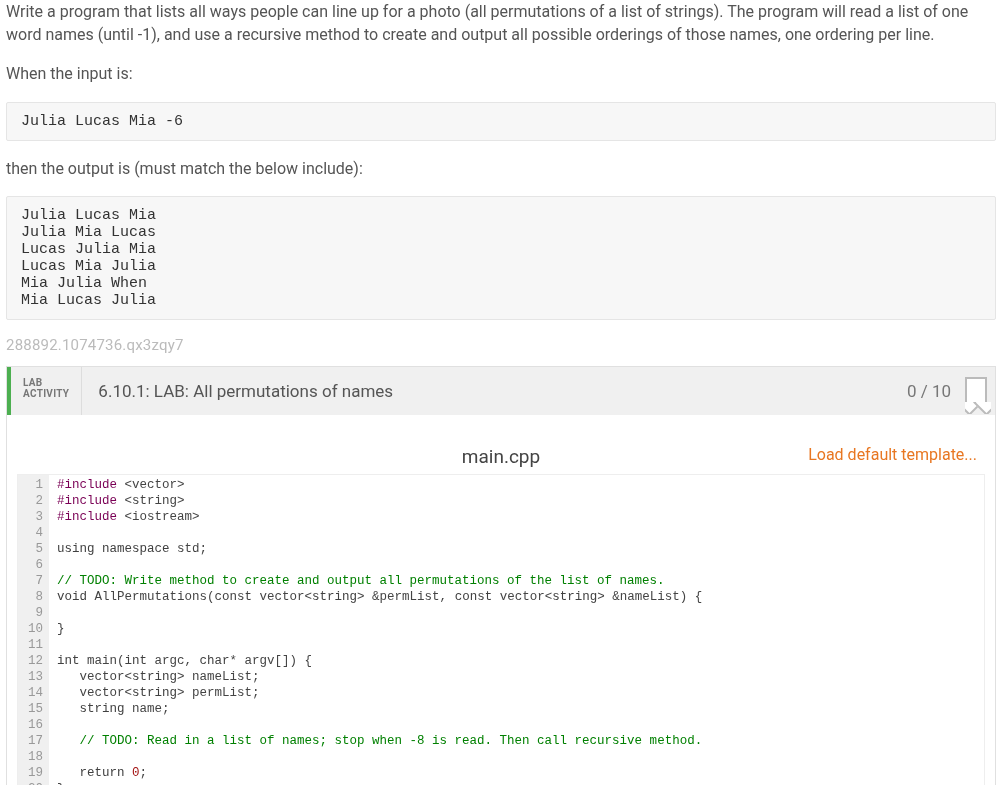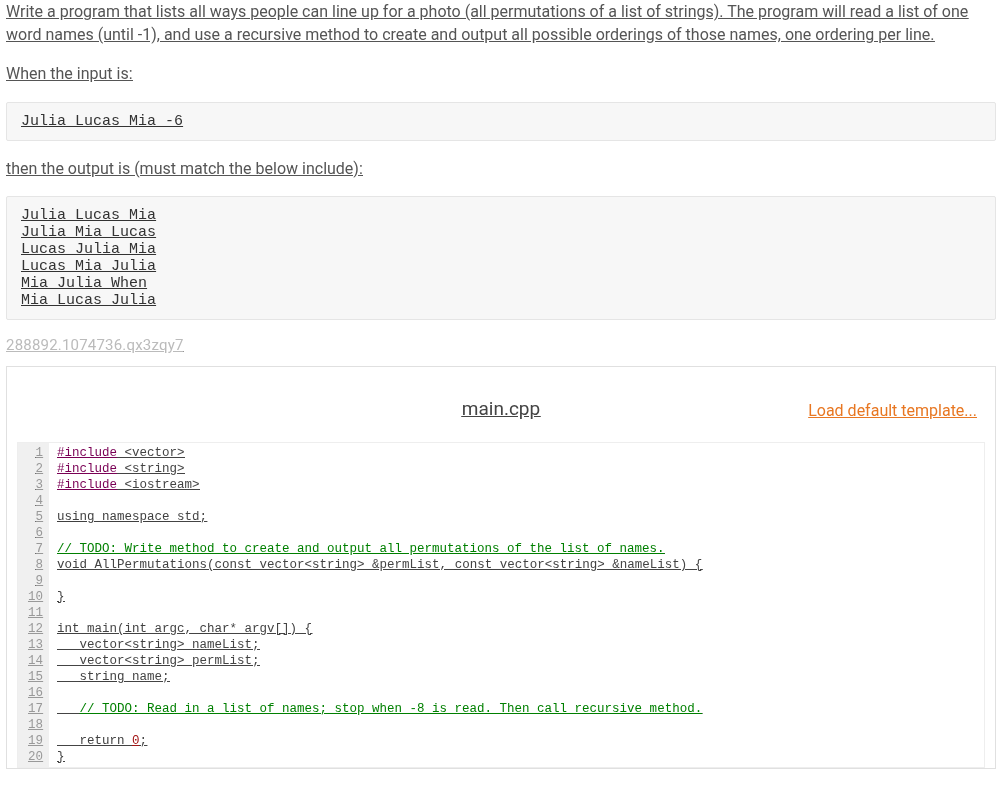--- a/index.html
+++ b/index.html
@@ -1,15 +1,15 @@
 <!DOCTYPE html>
 <html><head>
 <meta charset="utf-8">
 <style>
-  * { box-sizing: border-box; margin: 0; padding: 0; text-decoration: underline; }
+  * { box-sizing: border-box; margin: 0; padding: 0; }
   body {
     font-family: -apple-system, BlinkMacSystemFont, "Segoe UI", Roboto, "Helvetica Neue", Arial, sans-serif;
     font-size: 15px;
     color: #444;
     background: #fff;
     width: 1002px;
     padding: 0 6px;
   }
   .prompt-text {
     font-size: 16px;
@@ -116,22 +116,22 @@
     background: #fff;
     top: -9px;
   }
   .bookmark-notch::before { left: -5px; transform: rotate(45deg); }
   .bookmark-notch::after { right: -5px; transform: rotate(-45deg); }
   .editor-area {
     padding: 30px 10px 0 10px;
   }
   .editor-header {
     display: flex;
-    align-items: flex-end;
-    margin-bottom: 22px;
+    align-items: flex-start;
+    margin-bottom: 6px;
     position: relative;
   }
   .filename {
     flex: 1;
     text-align: center;
     font-size: 19px;
     color: #444;
   }
   .load-template {
     color: #e87722;
@@ -180,20 +180,33 @@
 <div class="code-block">Julia Lucas Mia
 Julia Mia Lucas
 Lucas Julia Mia
 Lucas Mia Julia
 Mia Julia When
 Mia Lucas Julia</div>
 
 <div class="small-hash">288892.1074736.qx3zqy7</div>
 
 <div class="lab-panel">
+  <div class="lab-header">
+    <div class="lab-tag">
+      <div>LAB</div>
+      <div>ACTIVITY</div>
+    </div>
+    <div class="lab-title">6.10.1: LAB: All permutations of names</div>
+    <div class="lab-score">0 / 10</div>
+    <div class="lab-bookmark">
+      <div class="bookmark-shape">
+        <div class="bookmark-notch"></div>
+      </div>
+    </div>
+  </div>
 
   <div class="editor-area">
     <div class="editor-header">
       <div class="filename">main.cpp</div>
       <div class="load-template">Load default template...</div>
     </div>
 
     <div class="code-editor">
       <div class="gutter" id="gutter">1
 2

